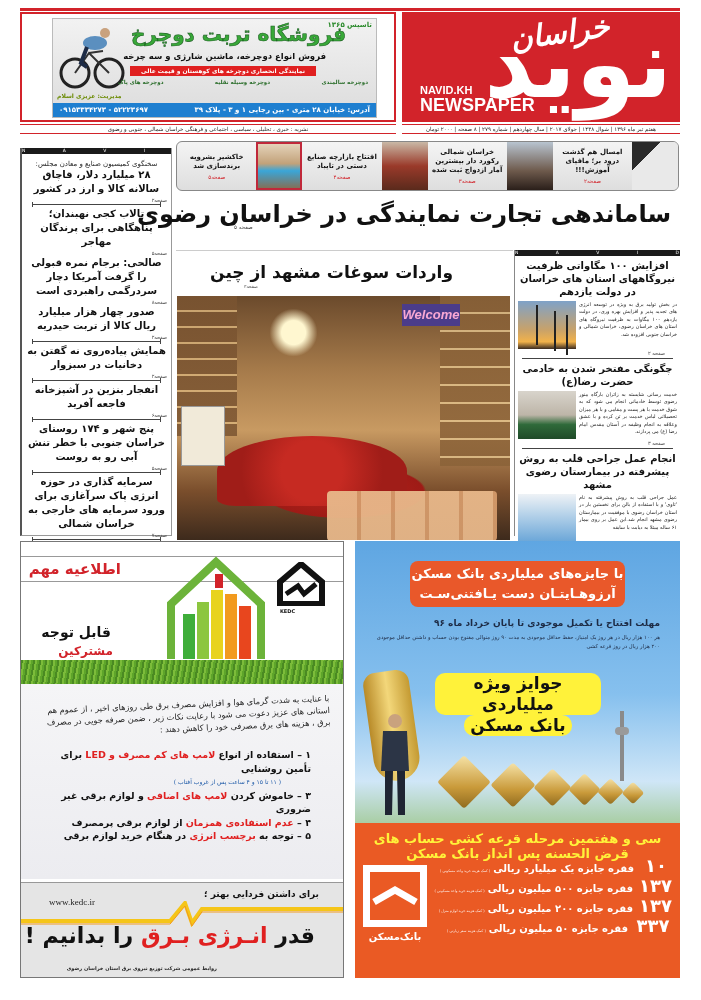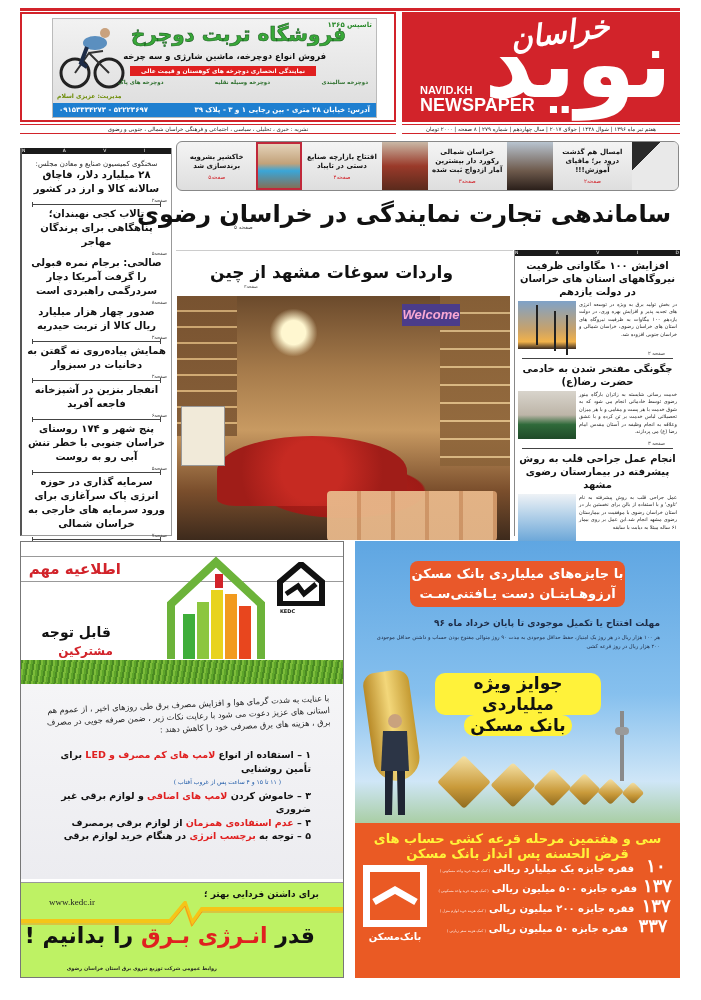--- a/index.html
+++ b/index.html
@@ -96,21 +96,21 @@
   #kedc .logo .kedc-t { position: absolute; left: 4px; bottom: 0; font-size: 5px; font-weight: 700; direction: ltr; }
   #kedc .ghabel { position: absolute; right: 232px; top: 82px; font-size: 14px; font-weight: 900; color: #111; }
   #kedc .moshtarak { position: absolute; right: 230px; top: 102px; font-size: 12px; font-weight: 900; color: #d2232a; }
   #kedc .grass { position: absolute; left: 0; top: 118px; width: 100%; height: 24px; background: repeating-linear-gradient(100deg,#4a8a22 0 2px,#7cbc3a 2px 4px,#5ea52a 4px 6px); }
   #kedc .body { position: absolute; left: 0; top: 142px; width: 100%; height: 195px; background: linear-gradient(180deg,#f5f5f7,#ececf0); }
   #kedc .intro { position: absolute; right: 14px; top: 8px; width: 290px; font-size: 8.2px; line-height: 12px; text-align: right; color: #222; transform: rotate(-2.5deg); transform-origin: right top; }
   #kedc .list { position: absolute; right: 32px; top: 64px; width: 260px; }
   #kedc .li { font-size: 9.5px; font-weight: 900; line-height: 13.5px; text-align: right; color: #111; }
   #kedc .li .r { color: #e02020; }
   #kedc .li.note { font-size: 6px; font-weight: 400; color: #1e5aa8; padding-right: 30px; }
-  #kedc .foot { position: absolute; left: 0; top: 340px; width: 100%; height: 97px; background: #bef264; border-top: 1px solid #999; }
+  #kedc .foot { position: absolute; left: 0; top: 340px; width: 100%; height: 97px; background: #e5e5e5; border-top: 1px solid #999; }
   #kedc .bara { position: absolute; right: 24px; top: 6px; font-size: 9px; font-weight: 700; color: #111; }
   #kedc .url { position: absolute; left: 28px; top: 14px; font-family: "Liberation Serif", serif; font-size: 9px; color: #222; direction: ltr; }
   #kedc .zig { position: absolute; left: 0; top: 18px; width: 100%; height: 26px; }
   #kedc .slogan { position: absolute; right: 28px; top: 40px; font-size: 22px; font-weight: 900; color: #111; white-space: nowrap; }
   #kedc .slogan .r { color: #e02020; }
   #kedc .credit { position: absolute; right: 126px; top: 82px; font-size: 5px; font-weight: 700; color: #222; }
 
   
   #maskan { left: 355px; top: 541px; width: 325px; height: 437px; background: linear-gradient(180deg,#5fa6e2 0%,#86c0ee 35%,#cfe6f7 55%,#7fb34a 75%,#5a9a30 82%); overflow: hidden; }
   #maskan .pill { position: absolute; left: 55px; top: 20px; width: 215px; height: 46px; background: #e9582a; border-radius: 8px; color: #fff; text-align: center; }
@@ -123,21 +123,21 @@
   #maskan .gold-arc { position: absolute; left: 14px; top: 130px; width: 46px; height: 110px; border-radius: 22px 22px 40px 40px; background: linear-gradient(90deg,#b88a28,#f3d77a,#c49a32); transform: rotate(-8deg); }
   #maskan .man { position: absolute; left: 22px; top: 170px; width: 36px; height: 110px; }
   #maskan .cubes { position: absolute; left: 80px; top: 210px; width: 220px; height: 50px; }
   #maskan .cube { position: absolute; bottom: 0; background: linear-gradient(135deg,#f6e3a8,#c99a3a 60%,#8f6a1e); transform: rotate(45deg); border-radius: 3px; }
   #maskan .tower { position: absolute; left: 265px; top: 170px; width: 4px; height: 70px; background: #8a8a8a; }
   #maskan .tower::before { content: ""; position: absolute; left: -5px; top: 16px; width: 14px; height: 8px; background: #9a9a9a; border-radius: 4px; }
   #maskan .bottom { position: absolute; left: 0; top: 282px; width: 100%; height: 155px; background: #ea5a24; }
   #maskan .round { position: absolute; left: 0; top: 8px; width: 100%; text-align: center; font-size: 13px; font-weight: 700; color: #fff23a; }
   #maskan .prizes { position: absolute; right: 8px; top: 32px; width: 232px; }
   #maskan .prize { display: flex; flex-direction: row; align-items: baseline; height: 20px; color: #fff; }
-  #maskan .prize .n { width: 38px; font-size: 18px; font-weight: 900; text-align: center; font-family: Liberation Serif, serif; }
+  #maskan .prize .n { width: 38px; font-size: 18px; font-weight: 900; text-align: center; }
   #maskan .prize .d { font-size: 10px; font-weight: 700; margin-right: 6px; white-space: nowrap; }
   #maskan .prize .s { font-size: 3.5px; margin-right: 3px; white-space: nowrap; opacity: .9; }
   #maskan .bm-logo { position: absolute; left: 8px; top: 42px; width: 64px; height: 62px; background: #fff; }
   #maskan .bm-logo .inner { position: absolute; left: 7px; top: 7px; width: 50px; height: 48px; background: #ea5a24; }
   #maskan .bm-name { position: absolute; left: 8px; top: 108px; width: 64px; text-align: center; color: #fff; font-size: 10px; font-weight: 700; }
 </style>
 </head>
 <body>
 
 <div class="abs" id="top-rule"></div>

